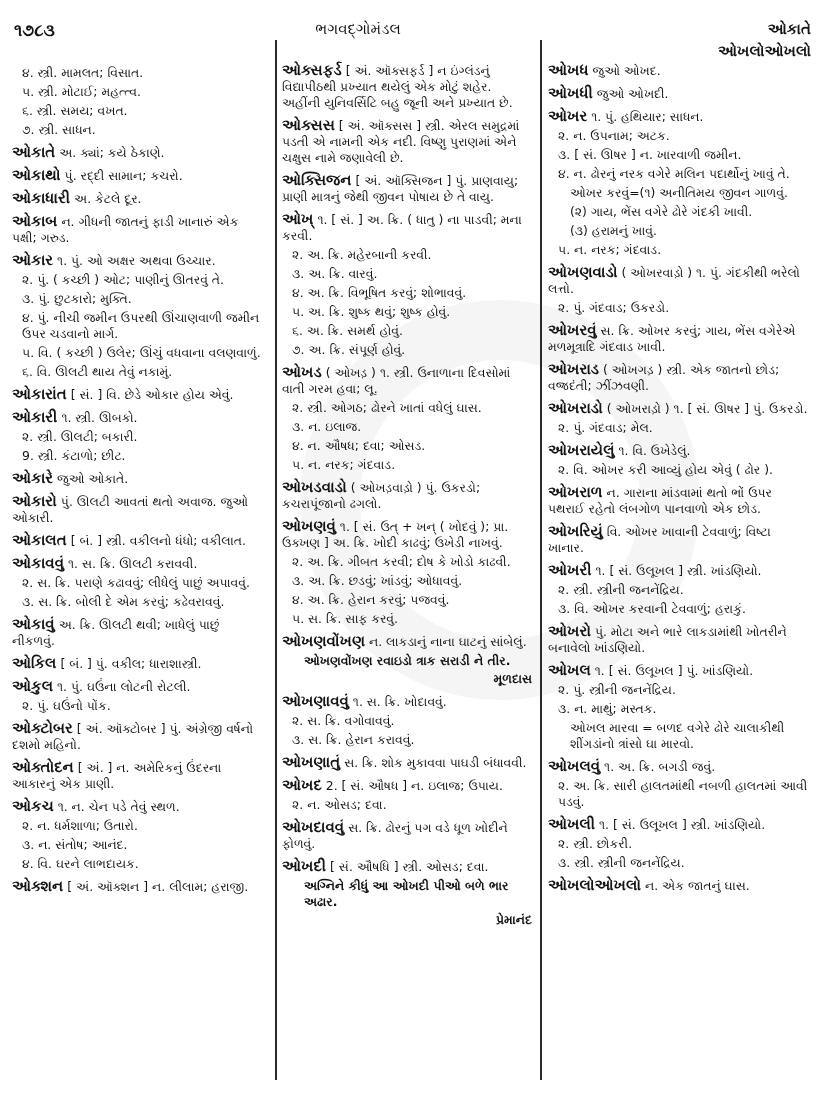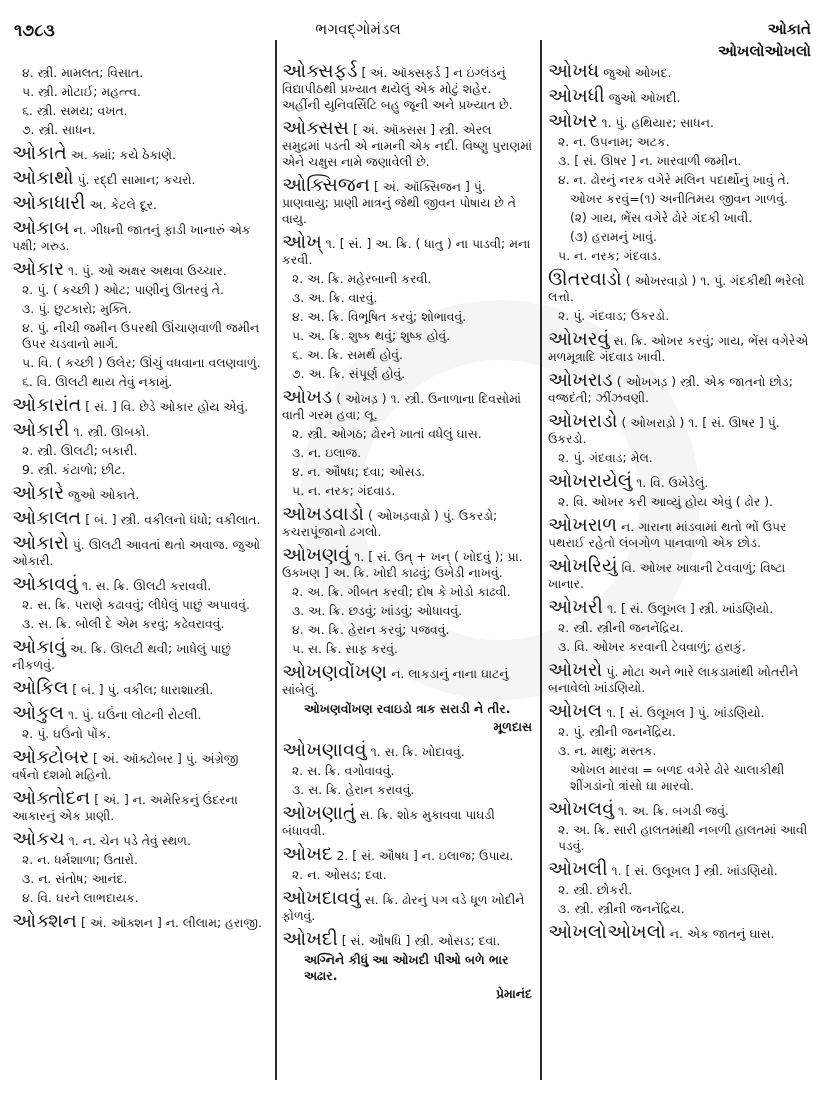--- a/index.html
+++ b/index.html
@@ -12,21 +12,21 @@
   .running-title { position: absolute; left: 0; width: 716px; top: 20px; text-align: center; font-size: 15px; font-weight: normal; }
   .guide-words { position: absolute; right: 14px; top: 18px; text-align: right; font-size: 15px; font-weight: bold; line-height: 22px; }
   .column { position: absolute; top: 62px; font-size: 12.4px; line-height: 16px; }
   .col-1 { left: 12px; width: 250px; }
   .col-2 { left: 282px; width: 250px; }
   .col-3 { left: 548px; width: 262px; }
   .rule { position: absolute; top: 40px; width: 2px; background: #2a2a2a; }
   .rule-1 { left: 275px; height: 1040px; }
   .rule-2 { left: 540px; height: 1040px; }
   .entry { margin: 0 0 6px 0; }
-  .hw { font-weight: normal; font-size: 19px; margin-right: 4px; }
+  .hw { font-weight: bold; font-size: 15px; margin-right: 4px; }
   .def { }
   .sense { padding-left: 10px; margin-top: 3px; }
   .quote { padding-left: 22px; font-weight: bold; margin-top: 3px; }
   .quote-src { text-align: right; margin-top: 2px; font-weight: bold; }
   .idiom { padding-left: 22px; margin-top: 3px; }
   .watermark {
     position: absolute; left: 300px; top: 300px; width: 400px; height: 400px;
     border-radius: 50%; border: 60px solid rgba(0,0,0,0.04); box-sizing: border-box;
     pointer-events: none;
   }
@@ -80,24 +80,24 @@
     </div>
     <div class="entry">
       <div><span class="hw">ઓકારી</span><span class="def">૧. સ્ત્રી. ઊબકો.</span></div>
       <div class="sense">૨. સ્ત્રી. ઊલટી; બકારી.</div>
       <div class="sense">9. સ્ત્રી. કંટાળો; છીટ.</div>
     </div>
     <div class="entry">
       <div><span class="hw">ઓકારે</span><span class="def">જુઓ ઓકાતે.</span></div>
     </div>
     <div class="entry">
+      <div><span class="hw">ઓકારો</span><span class="def">પું. ઊલટી આવતાં થતો અવાજ. જુઓ ઓકારી.</span></div>
+    </div>
+    <div class="entry">
       <div><span class="hw">ઓકાલત</span><span class="def">[ બં. ] સ્ત્રી. વકીલનો ધંધો; વકીલાત.</span></div>
-    </div>
-    <div class="entry">
-      <div><span class="hw">ઓકારો</span><span class="def">પું. ઊલટી આવતાં થતો અવાજ. જુઓ ઓકારી.</span></div>
     </div>
     <div class="entry">
       <div><span class="hw">ઓકાવવું</span><span class="def">૧. સ. ક્રિ. ઊલટી કરાવવી.</span></div>
       <div class="sense">૨. સ. ક્રિ. પરાણે કઢાવવું; લીધેલું પાછું અપાવવું.</div>
       <div class="sense">૩. સ. ક્રિ. બોલી દે એમ કરવું; કઢેવરાવવું.</div>
     </div>
     <div class="entry">
       <div><span class="hw">ઓકાવું</span><span class="def">અ. ક્રિ. ઊલટી થવી; ખાધેલું પાછું નીકળવું.</span></div>
     </div>
     <div class="entry">
@@ -196,21 +196,21 @@
       <div><span class="hw">ઓખર</span><span class="def">૧. પું. હથિયાર; સાધન.</span></div>
       <div class="sense">૨. ન. ઉપનામ; અટક.</div>
       <div class="sense">૩. [ સં. ઊષર ] ન. ખારવાળી જમીન.</div>
       <div class="sense">૪. ન. ઢોરનું નરક વગેરે મલિન પદાર્થોનું ખાવું તે.</div>
       <div class="idiom">ઓખર કરવું=(૧) અનીતિમય જીવન ગાળવું.</div>
       <div class="idiom">(૨) ગાય, ભેંસ વગેરે ઢોરે ગંદકી ખાવી.</div>
       <div class="idiom">(૩) હરામનું ખાવું.</div>
       <div class="sense">૫. ન. નરક; ગંદવાડ.</div>
     </div>
     <div class="entry">
-      <div><span class="hw">ઊતરવાડો</span><span class="def">( ઓખરવાડ઼ો ) ૧. પું. ગંદકીથી ભરેલો લત્તો.</span></div>
+      <div><span class="hw">ઓખણવાડો</span><span class="def">( ઓખરવાડ઼ો ) ૧. પું. ગંદકીથી ભરેલો લત્તો.</span></div>
       <div class="sense">૨. પું. ગંદવાડ; ઉકરડો.</div>
     </div>
     <div class="entry">
       <div><span class="hw">ઓખરવું</span><span class="def">સ. ક્રિ. ઓખર કરવું; ગાય, ભેંસ વગેરેએ મળમૂત્રાદિ ગંદવાડ ખાવી.</span></div>
     </div>
     <div class="entry">
       <div><span class="hw">ઓખરાડ</span><span class="def">( ઓખગડ઼ ) સ્ત્રી. એક જાતનો છોડ; વજ્રદંતી; ઝીંઝવણી.</span></div>
     </div>
     <div class="entry">
       <div><span class="hw">ઓખરાડો</span><span class="def">( ઓખરાડ઼ો ) ૧. [ સં. ઊષર ] પું. ઉકરડો.</span></div>

